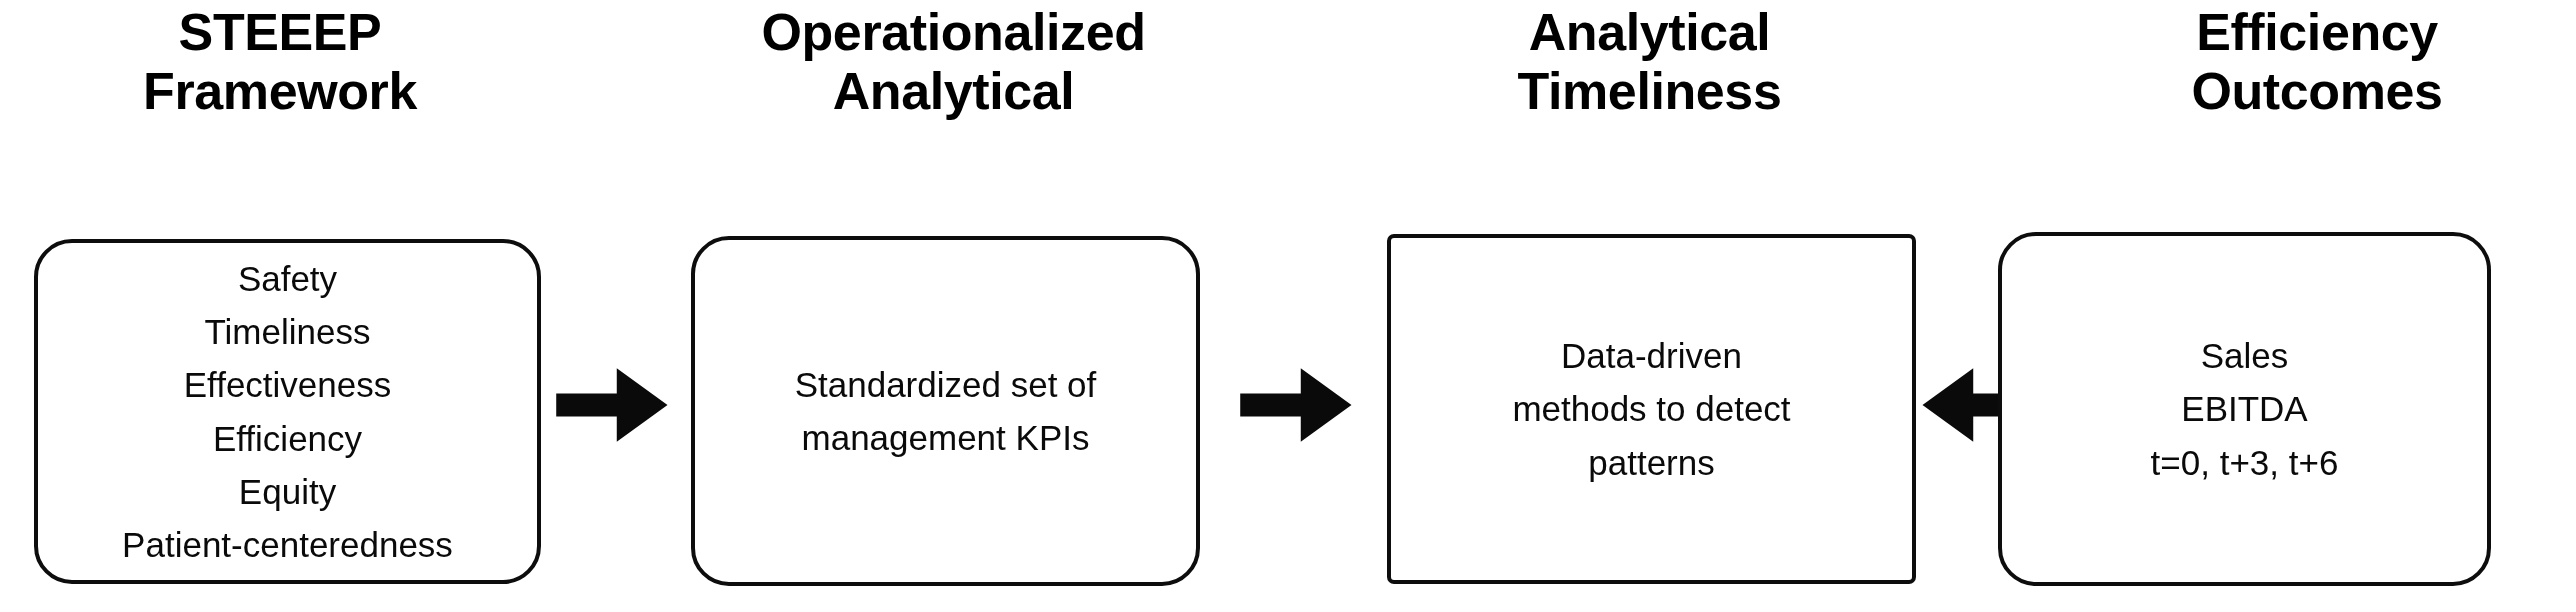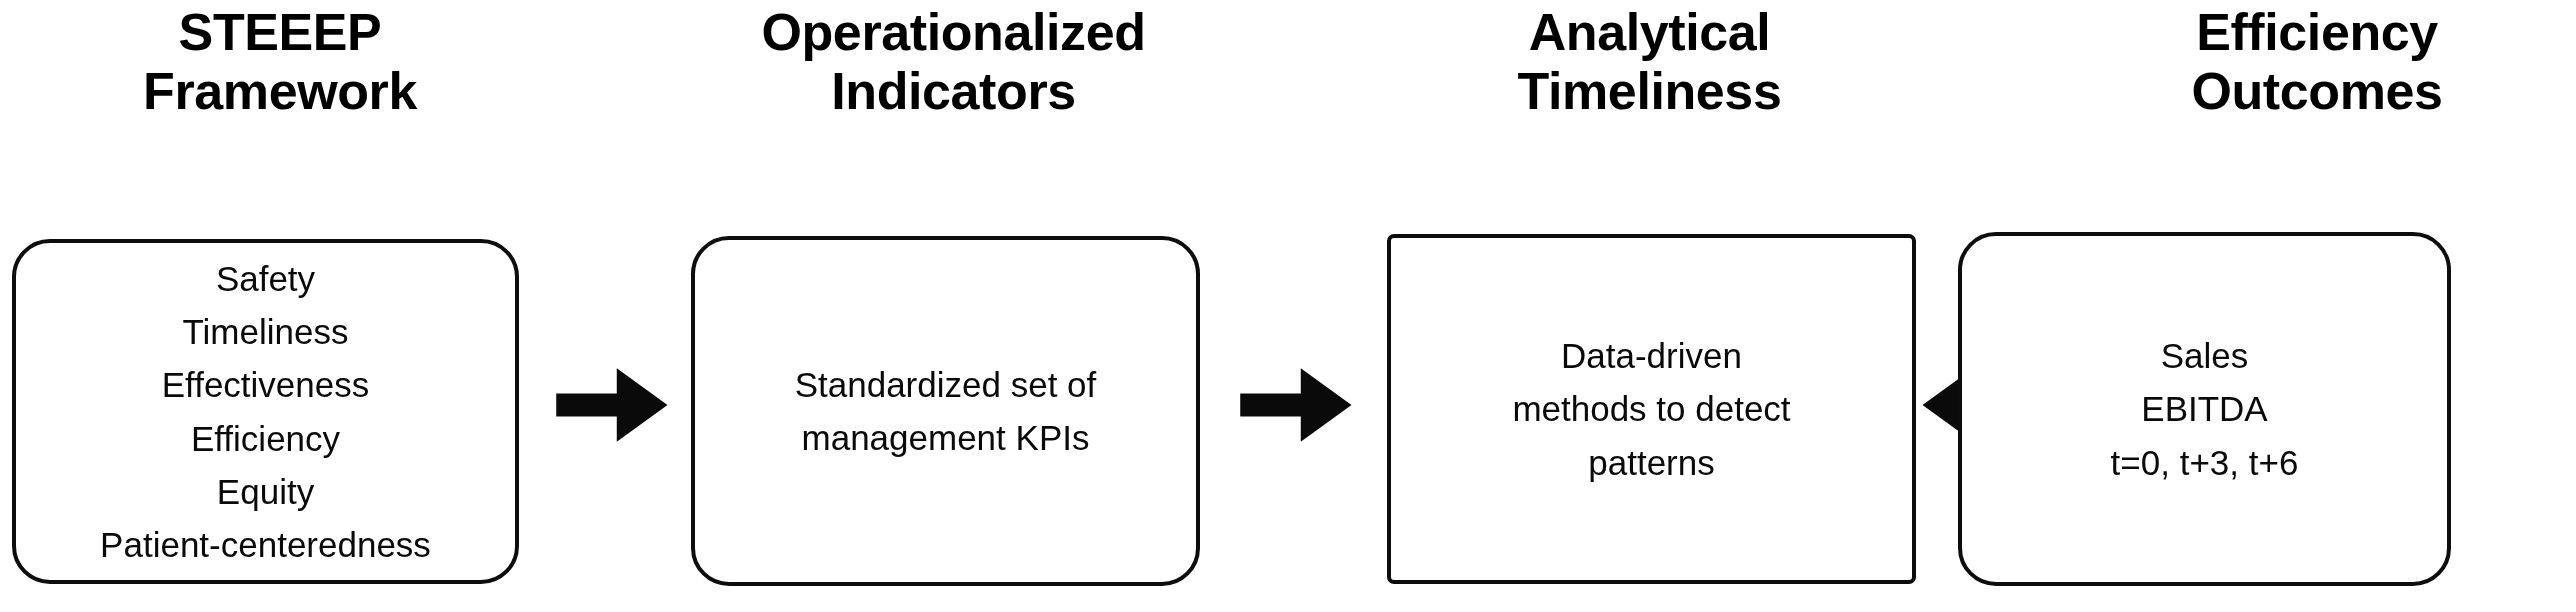--- a/index.html
+++ b/index.html
@@ -75,24 +75,24 @@
     align-items: center;
   }
   .arrow svg { display: block; }
 
   
   #col-1 { left: 0px;    width: 548px; }
   #col-2 { left: 671px;  width: 553px; }
   #col-3 { left: 1367px; width: 553px; }
   #col-4 { left: 2046px; width: 530px; }
 
-  #box-1 { left: 12px;   top: 239px; width: 507px; height: 345px; }
+  #box-1 { left: 34px;   top: 239px; width: 507px; height: 345px; }
   #box-2 { left: 691px;  top: 236px; width: 509px; height: 350px; }
   #box-3 { left: 1387px; top: 234px; width: 529px; height: 350px; border-radius: 7px; }
-  #box-4 { left: 1958px; top: 232px; width: 493px; height: 354px; }
+  #box-4 { left: 1998px; top: 232px; width: 493px; height: 354px; }
 
   #arrow-1 { left: 556px;  top: 360px; }
   #arrow-2 { left: 1240px; top: 360px; }
   #arrow-3 { left: 1919px; top: 360px; }
 </style>
 </head>
 <body>
 
 <div id="stage">
 
@@ -110,21 +110,21 @@
   </div>
 
   <div class="arrow" id="arrow-1">
     <svg width="115" height="90" viewBox="0 0 140 110" aria-hidden="true">
       <path d="M0 41 L74 41 L74 10 L136 55 L74 100 L74 69 L0 69 Z" fill="#0a0a0a"></path>
     </svg>
   </div>
 
   <div class="column" id="col-2">
     <div class="col-heading">Operationalized
-Indicators</div>
+Analytical</div>
   </div>
   <div class="node-box" id="box-2">
     <div class="node-text fit">Standardized set of
 management KPIs</div>
   </div>
 
   <div class="arrow" id="arrow-2">
     <svg width="115" height="90" viewBox="0 0 140 110" aria-hidden="true">
       <path d="M0 41 L74 41 L74 10 L136 55 L74 100 L74 69 L0 69 Z" fill="#0a0a0a"></path>
     </svg>

